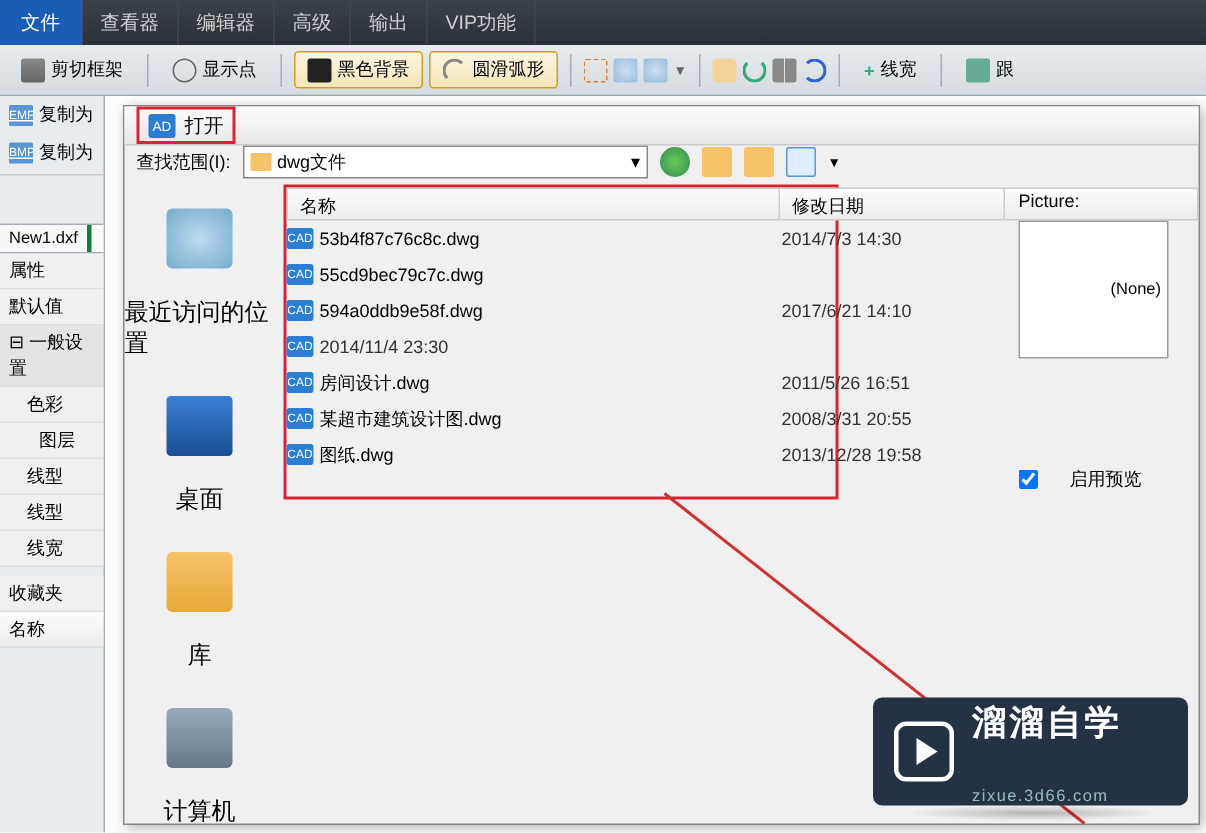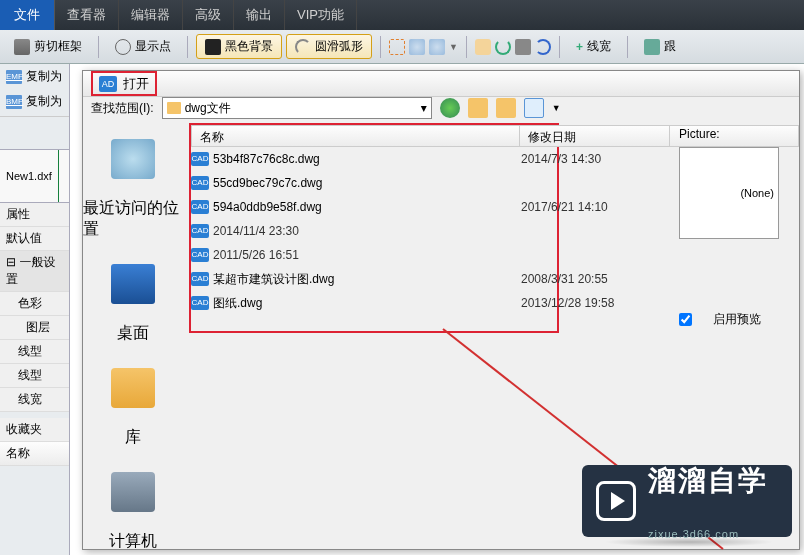--- a/index.html
+++ b/index.html
@@ -16,21 +16,21 @@
     .tool-btn.framed { border: 1px solid #d4a017; background: linear-gradient(#fdf6e3, #f5e6b8); }
     .tool-ico { width: 16px; height: 16px; display: inline-block; border-radius: 2px; }
     .divider { width: 1px; height: 22px; background: #aab; margin: 0 4px; }
     
     
     .left-strip { position: absolute; left: 0; top: 64px; width: 70px; height: 491px; background: #e8ecef; border-right: 1px solid #aab; }
     .left-strip .cmd { display: flex; align-items: center; gap: 4px; padding: 4px 6px; font-size: 12px; }
     .left-strip .cmd .ic { width: 16px; height: 14px; background: #5a95d6; font-size: 8px; color: #fff; text-align: right; line-height: 14px; border-radius: 1px; text-decoration: underline; }
     .left-strip hr { border: none; border-top: 1px solid #ccc; margin: 2px 0; }
     .tab-row { display: flex; border-top: 1px solid #aab; border-bottom: 1px solid #aab; background: #f8f8f8; }
-    .tab-row .tab { padding: 20px 6px; font-size: 11px; border-right: 1px solid #15803d; }
+    .tab-row .tab { padding: 3px 6px; font-size: 11px; border-right: 3px solid #15803d; }
     .prop-row { padding: 3px 6px; font-size: 12px; background: #f0f0f0; border-bottom: 1px solid #ddd; }
     
     
     .dialog { position: absolute; left: 82px; top: 70px; width: 718px; height: 480px; background: #f0f0f0; border: 1px solid #888; box-shadow: 2px 2px 8px rgba(0,0,0,0.3); }
     .dialog-title { height: 26px; background: linear-gradient(#fdfdfd, #e8e8e8); border-bottom: 1px solid #ccc; display: flex; align-items: center; padding: 0 8px; font-size: 13px; gap: 6px; }
     .dialog-title .blue-ic { width: 18px; height: 16px; background: #2a7fd4; color: #fff; font-size: 9px; text-align: center; line-height: 16px; border-radius: 2px; }
     .dialog-title-wrap { border: 2px solid #d23; padding: 0; display: inline-flex; align-items: center; gap: 6px; height: 100%; padding: 0 6px; }
     
     .dialog-body { display: flex; height: calc(100% - 26px); }
     .dialog-left { width: 100px; padding: 8px 0; display: flex; flex-direction: column; align-items: center; }
@@ -62,21 +62,21 @@
     .filename-row { display: flex; align-items: center; padding: 6px 10px; gap: 8px; font-size: 12px; }
     .filename-row .dd { flex: 1; height: 22px; border: 1px solid #888; background: #fff; }
     .action-btn-frame { border: 2px solid #d23; width: 86px; height: 26px; }
     
     .red-line { position: absolute; pointer-events: none; }
     
     
     .watermark { position: absolute; right: 12px; bottom: 18px; width: 210px; height: 72px; background: #253243; border-radius: 6px; display: flex; align-items: center; gap: 12px; padding: 0 14px; color: #fff; }
     .watermark .play { width: 40px; height: 40px; border: 3px solid #fff; border-radius: 8px; display: flex; align-items: center; justify-content: center; }
     .watermark .play::after { content: ""; border-left: 14px solid #fff; border-top: 9px solid transparent; border-bottom: 9px solid transparent; margin-left: 3px; }
-    .watermark .txt .t1 { font-size: 28px; font-weight: bold; letter-spacing: 2px; }
+    .watermark .txt .t1 { font-size: 23px; font-weight: bold; letter-spacing: 2px; }
     .watermark .txt .t2 { font-size: 11px; letter-spacing: 1px; color: #9bb; margin-top: 28px; }
     
     .shadow-under { position: absolute; right: 30px; bottom: 8px; width: 170px; height: 10px; background: radial-gradient(ellipse, rgba(0,0,0,0.25), transparent 70%); }
 
     
     .hscroll { position: absolute; left: 8px; bottom: 48px; right: 120px; height: 16px; background: #f0f0f0; border: 1px solid #ddd; }
     .hscroll .thumb { position: absolute; left: 160px; width: 18px; height: 14px; background: #cfd6dd; border: 1px solid #aab; }
   </style>
 </head>
 <body>
@@ -227,20 +227,21 @@
                     <span class="ic">CAD</span>
                     <span class="name">594a0ddb9e58f.dwg</span>
                     <span class="date">2017/6/21 14:10</span>
                   </div>
                   <div class="file-row">
                     <span class="ic">CAD</span>
                     <span class="date">2014/11/4 23:30</span>
                   </div>
                   <div class="file-row">
                     <span class="ic">CAD</span>
+                    <span class="name">房间设计.dwg</span>
                     <span class="date">2011/5/26 16:51</span>
                   </div>
                   <div class="file-row">
                     <span class="ic">CAD</span>
                     <span class="name">某超市建筑设计图.dwg</span>
                     <span class="date">2008/3/31 20:55</span>
                   </div>
                   <div class="file-row">
                     <span class="ic">CAD</span>
                     <span class="name">图纸.dwg</span>

